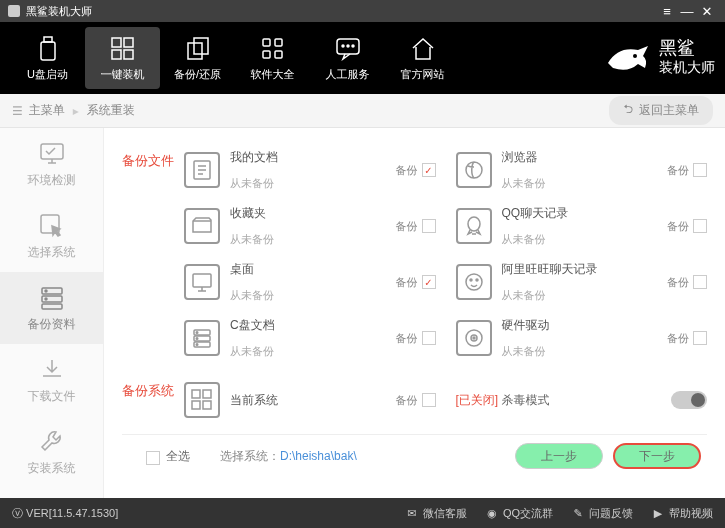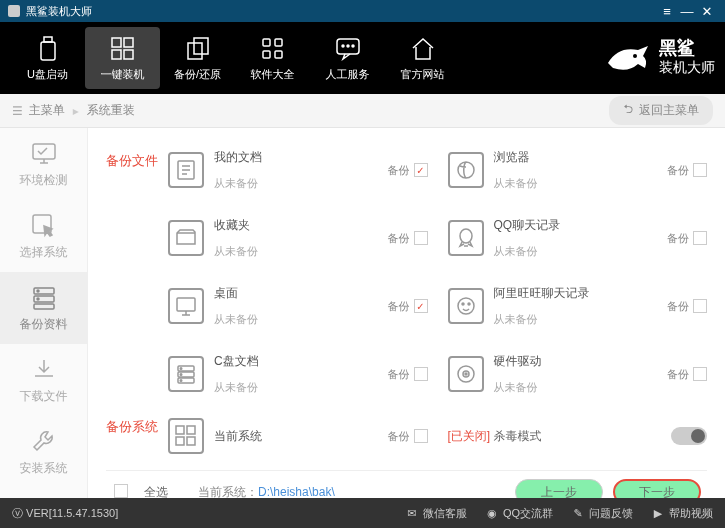--- a/index.html
+++ b/index.html
@@ -1,56 +1,56 @@
 <!DOCTYPE html>
 <html><head>
 <meta charset="utf-8">
 <style>
 *{margin:0;padding:0;box-sizing:border-box;font-family:"Microsoft YaHei",sans-serif}
 body{width:725px;height:528px;background:#fff;overflow:hidden;font-size:12px;color:#666}
-.titlebar{height:22px;background:#0c4a6e;color:#fff;display:flex;align-items:center;padding:0 8px;font-size:11px}
+.titlebar{height:22px;background:#404040;color:#fff;display:flex;align-items:center;padding:0 8px;font-size:11px}
 .titlebar-icon{width:12px;height:12px;background:#ccc;border-radius:2px;margin-right:6px}
 .titlebar-spacer{flex:1}
 .titlebar-btn{width:20px;text-align:center;cursor:pointer;font-size:13px}
 .topnav{height:72px;background:#000;display:flex;align-items:center;padding:0 10px}
 .nav-item{width:75px;height:62px;display:flex;flex-direction:column;align-items:center;justify-content:center;color:#fff;cursor:pointer;border-radius:4px}
 .nav-item.active{background:#404040}
 .nav-icon{width:28px;height:28px;margin-bottom:4px;display:flex;align-items:center;justify-content:center}
 .nav-label{font-size:11px}
 .logo-area{margin-left:auto;display:flex;align-items:center;color:#fff}
 .logo-shark{width:50px;height:40px;margin-right:6px}
-.logo-text{font-size:18px;font-weight:bold;line-height:1.1}
+.logo-text{font-size:18px;font-weight:normal;line-height:1.1}
 .logo-sub{font-size:14px}
 .breadcrumb{height:34px;background:#f5f5f5;display:flex;align-items:center;padding:0 12px;border-bottom:1px solid #e5e5e5;color:#888}
 .bc-icon{margin-right:6px;color:#aaa}
 .bc-sep{margin:0 8px;color:#ccc}
 .bc-return{margin-left:auto;background:#e8e8e8;border-radius:12px;padding:4px 14px;cursor:pointer;display:flex;align-items:center;gap:6px}
 .main{display:flex;height:370px}
-.sidebar{width:88px;background:#fafafa;border-right:1px solid #eee}
+.sidebar{width:104px;background:#fafafa;border-right:1px solid #eee}
 .side-item{height:72px;display:flex;flex-direction:column;align-items:center;justify-content:center;cursor:pointer;color:#aaa}
 .side-item.active{background:#eee;color:#888}
 .side-icon{width:28px;height:28px;margin-bottom:4px}
 .content{flex:1;padding:14px 18px 0 18px;overflow:hidden}
 .section{display:flex;margin-bottom:6px}
 .sec-label{width:62px;color:#e74c3c;font-size:13px;padding-top:10px}
-.grid{flex:1;display:grid;grid-template-columns:1fr 1fr;gap:12px 20px}
+.grid{flex:1;display:grid;grid-template-columns:1fr 1fr;gap:0 20px}
 .item{display:flex;align-items:center;height:56px}
 .item-icon{width:36px;height:36px;border:2px solid #999;border-radius:4px;margin-right:10px;display:flex;align-items:center;justify-content:center;flex-shrink:0}
 .item-txt{flex:1}
 .item-title{font-size:12px;color:#555}
 .item-sub{font-size:11px;color:#aaa;margin-top:10px}
 .item-chk{display:flex;align-items:center;gap:4px;font-size:11px;color:#888}
 .chk{width:14px;height:14px;border:1px solid #ccc;display:inline-flex;align-items:center;justify-content:center;color:#e74c3c;font-size:10px}
 .av-row{display:flex;align-items:center;height:56px;grid-column:2}
 .av-label{flex:1;font-size:12px}
 .av-off{color:#e74c3c}
 .toggle{width:36px;height:18px;background:#ccc;border-radius:9px;position:relative}
 .toggle::after{content:"";position:absolute;right:2px;top:2px;width:14px;height:14px;background:#666;border-radius:50%}
 .footer-row{display:flex;align-items:center;padding:8px 0;border-top:1px solid #eee}
-.footer-row .chk-wrap{display:flex;align-items:flex-start;gap:16px;margin-left:8px}
+.footer-row .chk-wrap{display:flex;align-items:flex-end;gap:6px;margin-left:24px}
 .backup-dir{margin-left:30px;color:#888}
 .backup-link{color:#4a90d9;cursor:pointer}
 .btns{margin-left:auto;display:flex;gap:10px;margin-right:6px}
 .btn{width:88px;height:26px;border:1px solid #ccc;border-radius:13px;background:#86efac;display:flex;align-items:center;justify-content:center;cursor:pointer;color:#666}
 .btn.primary{border:2px solid #e74c3c;color:#666}
 .statusbar{height:30px;background:#333;color:#ccc;display:flex;align-items:center;padding:0 12px;font-size:11px}
 .sb-item{display:flex;align-items:center;gap:4px;margin-left:18px;cursor:pointer}
 .sb-icon{width:14px;height:14px;display:inline-flex;align-items:center;justify-content:center}
 svg{display:block}
 </style>
@@ -356,21 +356,21 @@
           <div class="av-label"><span class="av-off">[已关闭]</span> <span>杀毒模式</span></div>
           <div class="toggle"></div>
         </div>
       </div>
     </div>
     <div class="footer-row">
       <div class="chk-wrap">
           <span class="chk"></span>
           <span>全选</span>
         </div>
-      <div class="backup-dir"><span>当前系统：</span><span class="backup-link">D:\heisha\bak\</span></div>
+      <div class="backup-dir"><span>选择系统：</span><span class="backup-link">D:\heisha\bak\</span></div>
       <div class="btns">
         <div class="btn">上一步</div>
         <div class="btn primary">下一步</div>
       </div>
     </div>
   </div>
 </div>
 
 <div class="statusbar">
   <span>ⓥ</span>&nbsp;

